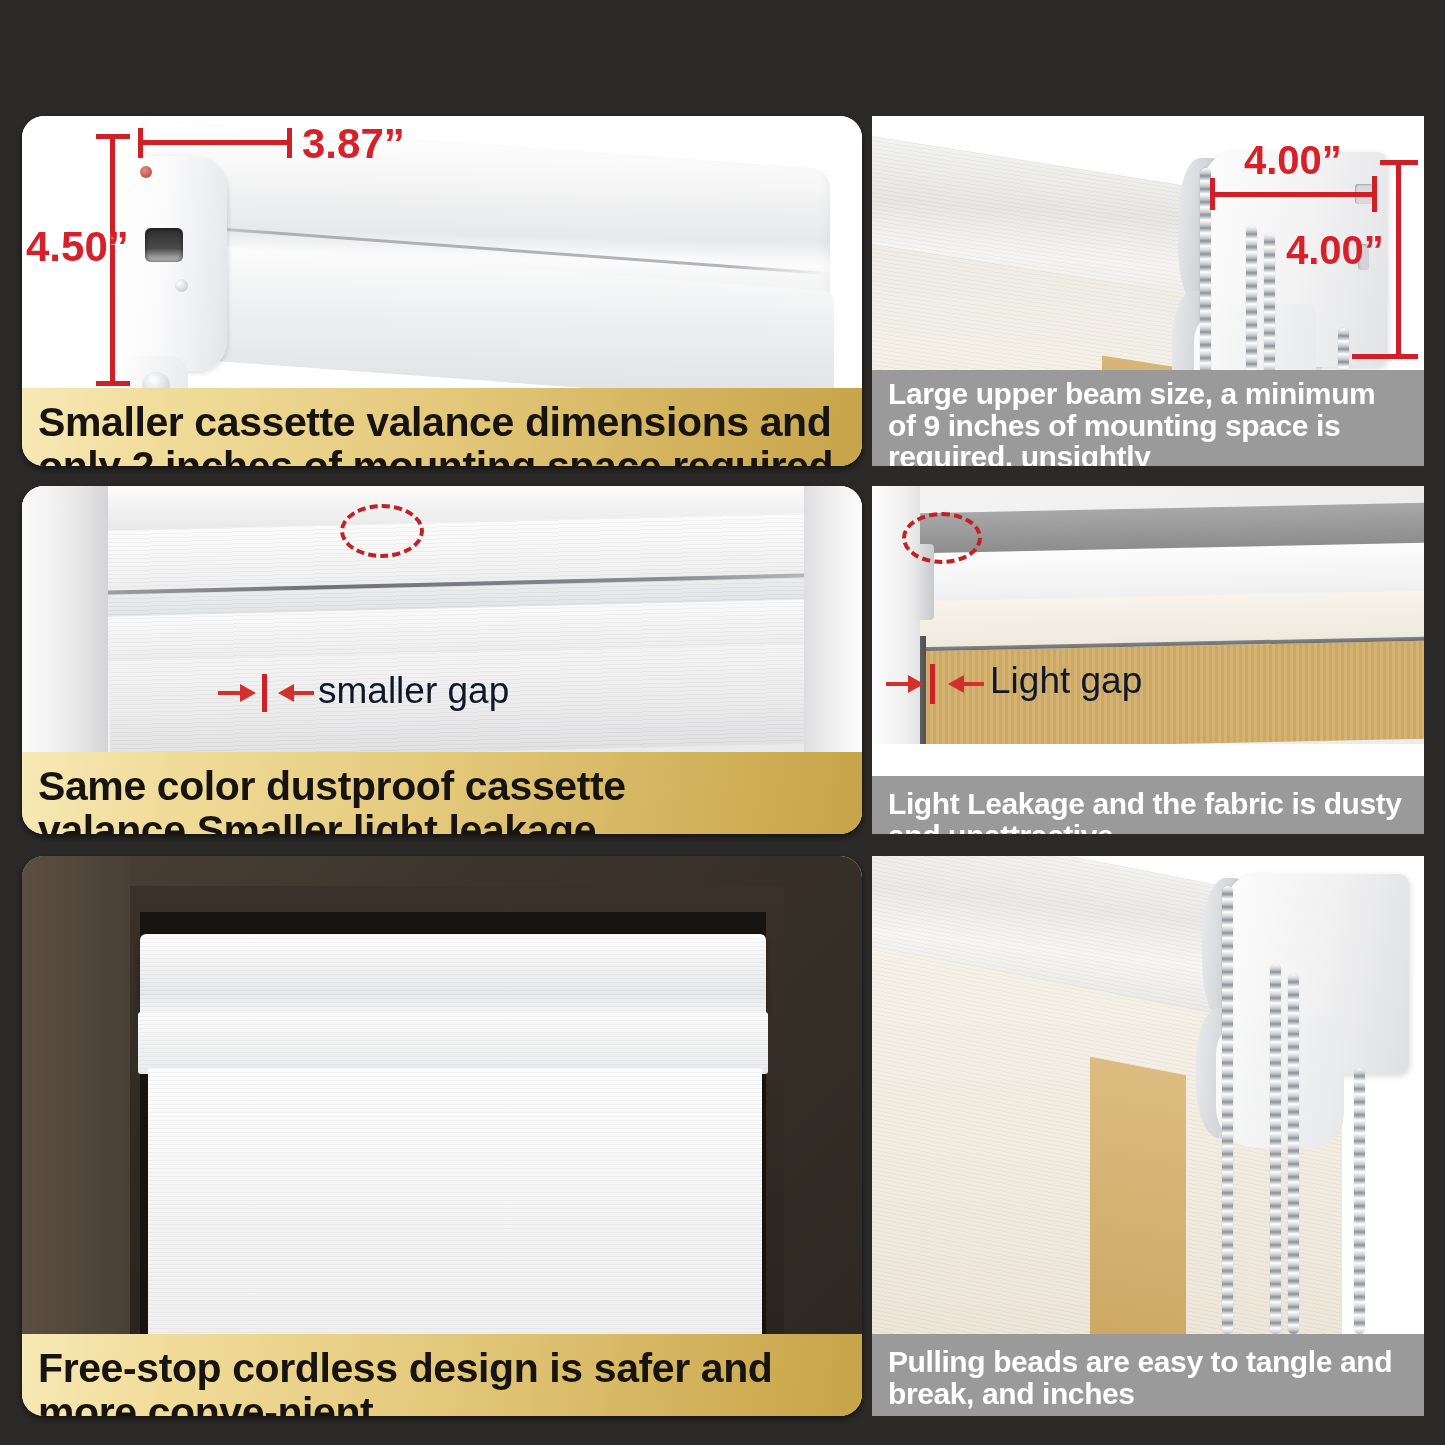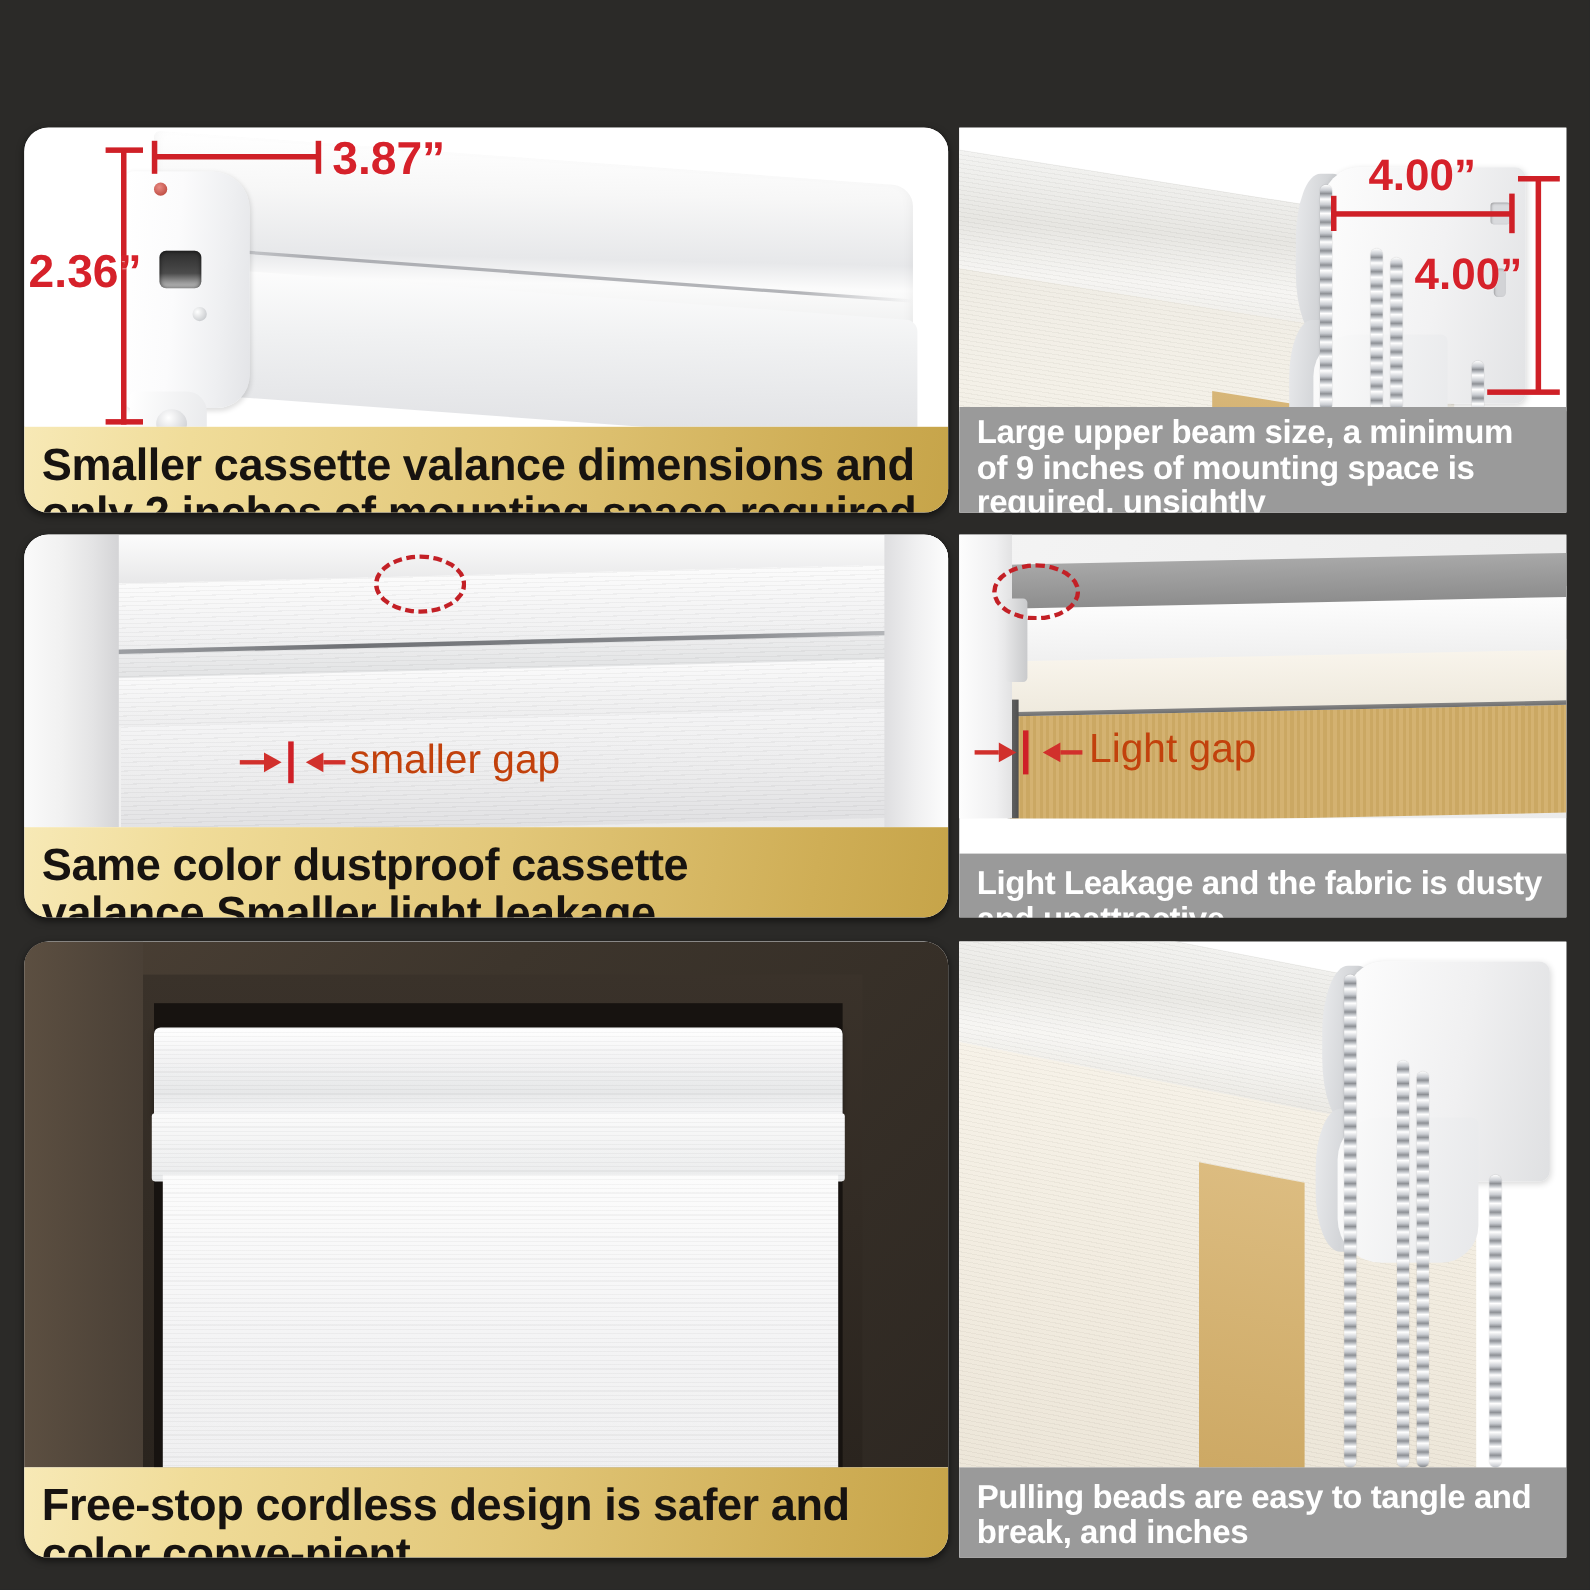--- a/index.html
+++ b/index.html
@@ -50,21 +50,21 @@
   
   .ph-bg { position: absolute; inset: 0; }
 
   
   .dim-label { position: absolute; color: #d6212a; font-weight: bold;
                font-family: "Liberation Sans", sans-serif; white-space: nowrap;
                text-shadow: 0 1px 1px rgba(255,255,255,.6); }
   .dim-line  { position: absolute; background: #cf2027; }
   .tick      { position: absolute; background: #cf2027; }
   .dash-ell  { position: absolute; border: 4px dashed #c32026; border-radius: 50%; }
-  .red-txt   { position: absolute; color: #c2410c; font-weight: normal; white-space: nowrap; }
+  .red-txt   { position: absolute; color: #0f172a; font-weight: normal; white-space: nowrap; }
 
   .arrow-r, .arrow-l { position: absolute; width: 0; height: 0; }
   .arrow-r { border-top: 9px solid transparent; border-bottom: 9px solid transparent; border-left: 16px solid #d1302c; }
   .arrow-l { border-top: 9px solid transparent; border-bottom: 9px solid transparent; border-right: 16px solid #d1302c; }
   .arrow-stem { position: absolute; height: 4px; background: #d1302c; }
 
   
   #p1 .ph-bg { background: #ffffff; }
   .valance-body {
     position: absolute; left: 118px; top: 28px; width: 690px; height: 190px;
@@ -257,21 +257,21 @@
       </div>
 
       <div class="dim-line" style="left:118px; top:24px; width:150px; height:5px;"></div>
       <div class="tick" style="left:116px; top:12px; width:5px; height:30px;"></div>
       <div class="tick" style="left:265px; top:12px; width:5px; height:30px;"></div>
       <div class="dim-label" style="left:280px; top:4px; font-size:42px;">3.87”</div>
 
       <div class="dim-line" style="left:88px; top:20px; width:5px; height:250px;"></div>
       <div class="tick" style="left:74px; top:18px; width:34px; height:5px;"></div>
       <div class="tick" style="left:74px; top:265px; width:34px; height:5px;"></div>
-      <div class="dim-label" style="left:4px; top:107px; font-size:42px;">2.36”</div>
+      <div class="dim-label" style="left:4px; top:107px; font-size:42px;">4.50”</div>
     </div>
     <div class="cap gold" style="height:78px;">
       <span>Smaller cassette valance dimensions and only 2 inches of mounting space required</span>
     </div>
   </div>
 
   <div class="panel bad" id="p2" style="left:872px; top:116px; width:552px; height:350px;">
     <div class="photo" style="height:258px;">
       <div class="ph-bg"></div>
       <div class="beam">
@@ -386,21 +386,21 @@
         </div>
       <div class="headrail2">
           <div class="tex-h"></div>
         </div>
       <div class="shade-main">
           <div class="tex-h"></div>
         </div>
 
     </div>
     <div class="cap gold" style="height:82px;">
-      <span>Free-stop cordless design is safer and color conve-nient</span>
+      <span>Free-stop cordless design is safer and more conve-nient</span>
     </div>
   </div>
 
   <div class="panel bad" id="p6" style="left:872px; top:856px; width:552px; height:560px;">
     <div class="photo" style="height:478px;">
       <div class="ph-bg"></div>
       <div class="p6-fabric">
           <div class="tex-h"></div>
         </div>
       <div class="p6-beam">

